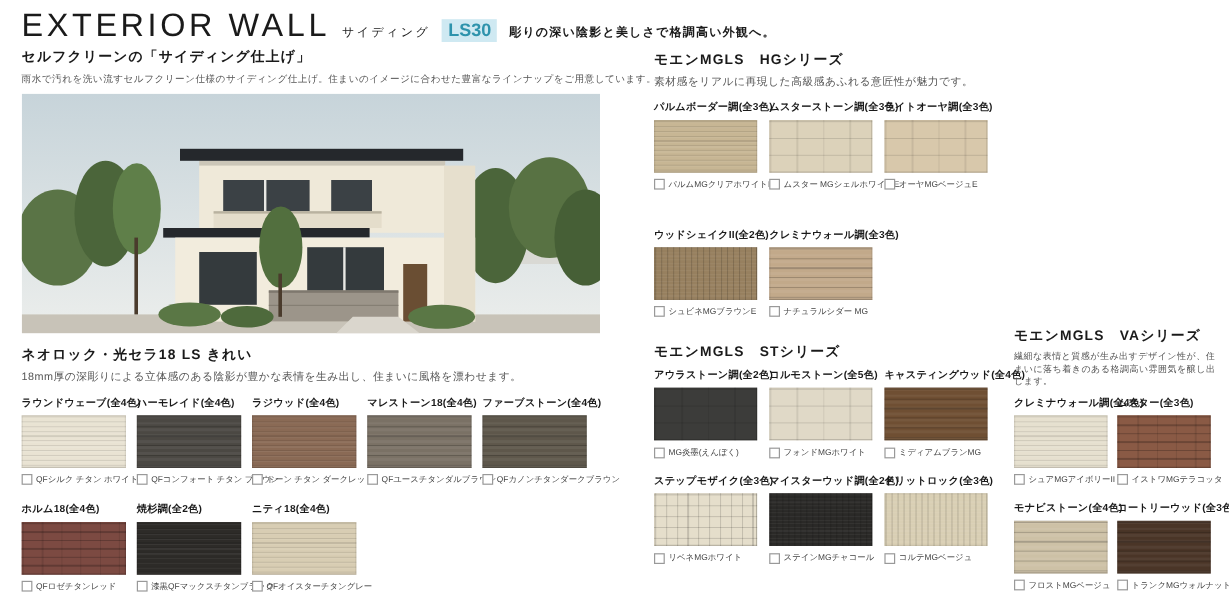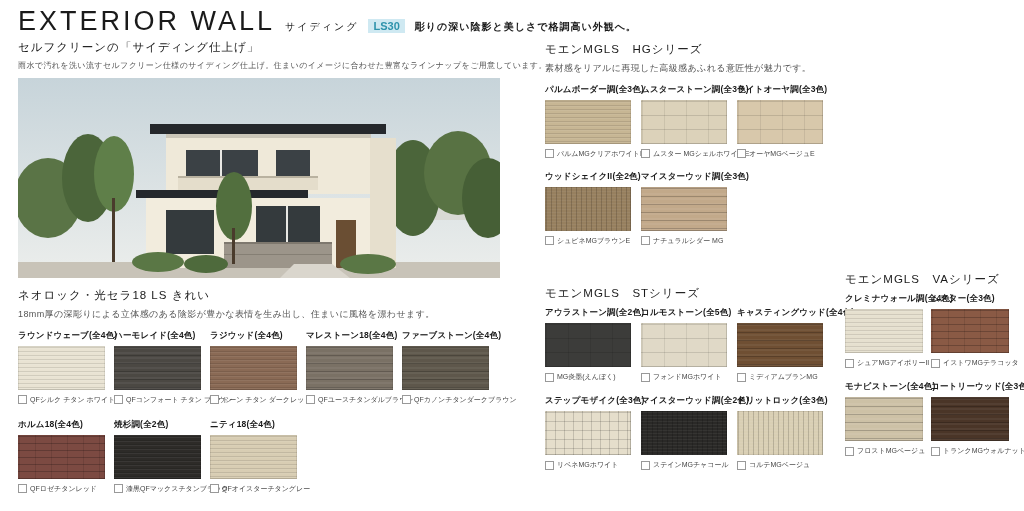--- a/index.html
+++ b/index.html
@@ -4,25 +4,25 @@
 <style>
   html,body{margin:0;padding:0}
   body{
     width:1024px;height:511px;position:relative;background:#ffffff;
     font-family:"Liberation Sans","DejaVu Sans",sans-serif;color:#1a1a1a;overflow:hidden;
   }
   
   .header{position:absolute;left:18px;top:6px;display:flex;align-items:baseline;gap:10px;white-space:nowrap}
   .header h1{font-size:27px;font-weight:normal;letter-spacing:3px;margin:0}
   .header .sub{font-size:10px;font-weight:normal;letter-spacing:2px}
-  .badge{font-size:11px;font-weight:bold;background:#cfe9f2;color:#2e93ac;padding:1px 5px}
+  .badge{font-size:15px;font-weight:bold;background:#cfe9f2;color:#2e93ac;padding:1px 5px}
   .tagline{font-size:10px;font-weight:bold;letter-spacing:1px}
   
   .sec{position:absolute}
-  .sec-title{font-size:11.5px;font-weight:normal;letter-spacing:1px;margin:0 0 5px}
+  .sec-title{font-size:11.5px;font-weight:bold;letter-spacing:1px;margin:0 0 5px}
   .sec-desc{font-size:9px;color:#555;letter-spacing:.4px;line-height:1.4;margin:0}
   .oneline{white-space:nowrap;font-size:8px}
   .row{display:flex;margin-top:9px}
   .card{margin-right:9px;flex:none}
   .w87 .card{width:87px}
   .w86 .card{width:86px;margin-right:10px}
   .w78 .card{width:78px;margin-right:8px}
   .swlabel{font-size:8.5px;font-weight:bold;letter-spacing:.2px;white-space:nowrap;margin:0 0 4px}
   .swatch{height:44px;background-color:var(--c,#ccc);border:1px solid rgba(0,0,0,.08);box-sizing:border-box}
   .swcap{display:flex;align-items:center;gap:3px;margin-top:5px;font-size:7px;color:#444;white-space:nowrap}
@@ -201,31 +201,31 @@
     </div>
     <div class="card">
       <p class="swlabel">ライトオーヤ調(全3色)</p>
       <div class="swatch t-block" style="--c: #d8c8ab;"></div>
       <div class="swcap">
           <span class="cb"></span>
           <span>オーヤMGベージュE</span>
         </div>
     </div>
   </div>
-  <div class="row w86" style="margin-top:12px">
+  <div class="row w86" style="margin-top:31px">
     <div class="card">
       <p class="swlabel">ウッドシェイクII(全2色)</p>
       <div class="swatch t-vert" style="--c: #97805f;"></div>
       <div class="swcap">
           <span class="cb"></span>
           <span>シュビネMGブラウンE</span>
         </div>
     </div>
     <div class="card">
-      <p class="swlabel">マイスターウッド調(全3色)</p>
+      <p class="swlabel">クレミナウォール調(全3色)</p>
       <div class="swatch t-plank" style="--c: #c2a98a;"></div>
       <div class="swcap">
           <span class="cb"></span>
           <span>ナチュラルシダー MG</span>
         </div>
     </div>
   </div>
 </div>
 
 <div class="sec" style="left:545px;top:286px;width:290px">
@@ -279,20 +279,21 @@
       <div class="swcap">
           <span class="cb"></span>
           <span>コルテMGベージュ</span>
         </div>
     </div>
   </div>
 </div>
 
 <div class="sec" style="left:845px;top:272px;width:175px">
   <p class="sec-title">モエンMGLS　VAシリーズ</p>
+  <p class="sec-desc" style="font-size:7.5px">繊細な表情と質感が生み出すデザイン性が、住まいに落ち着きのある格調高い雰囲気を醸し出します。</p>
   <div class="row w78" style="margin-top:6px">
     <div class="card">
       <p class="swlabel">クレミナウォール調(全4色)</p>
       <div class="swatch t-fine" style="--c: #e6e0cf;"></div>
       <div class="swcap">
           <span class="cb"></span>
           <span>シュアMGアイボリーII</span>
         </div>
     </div>
     <div class="card">

